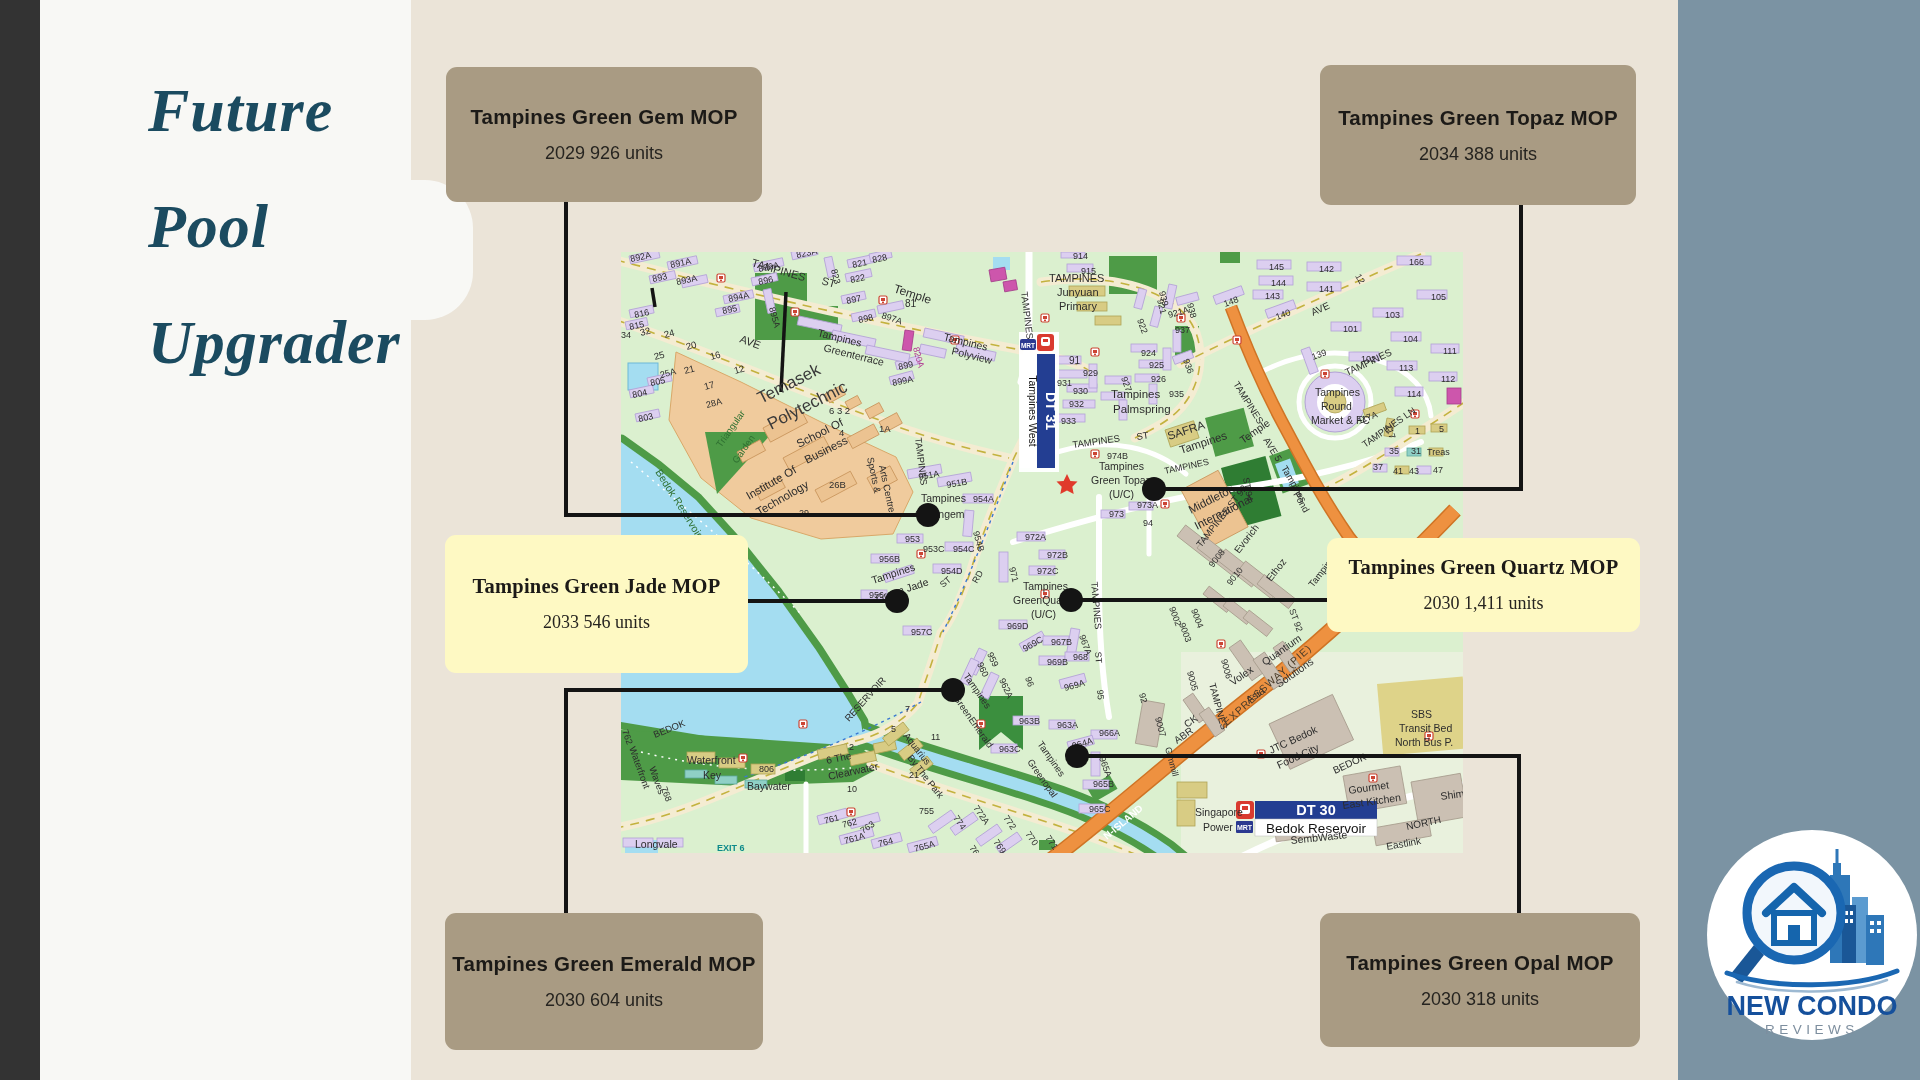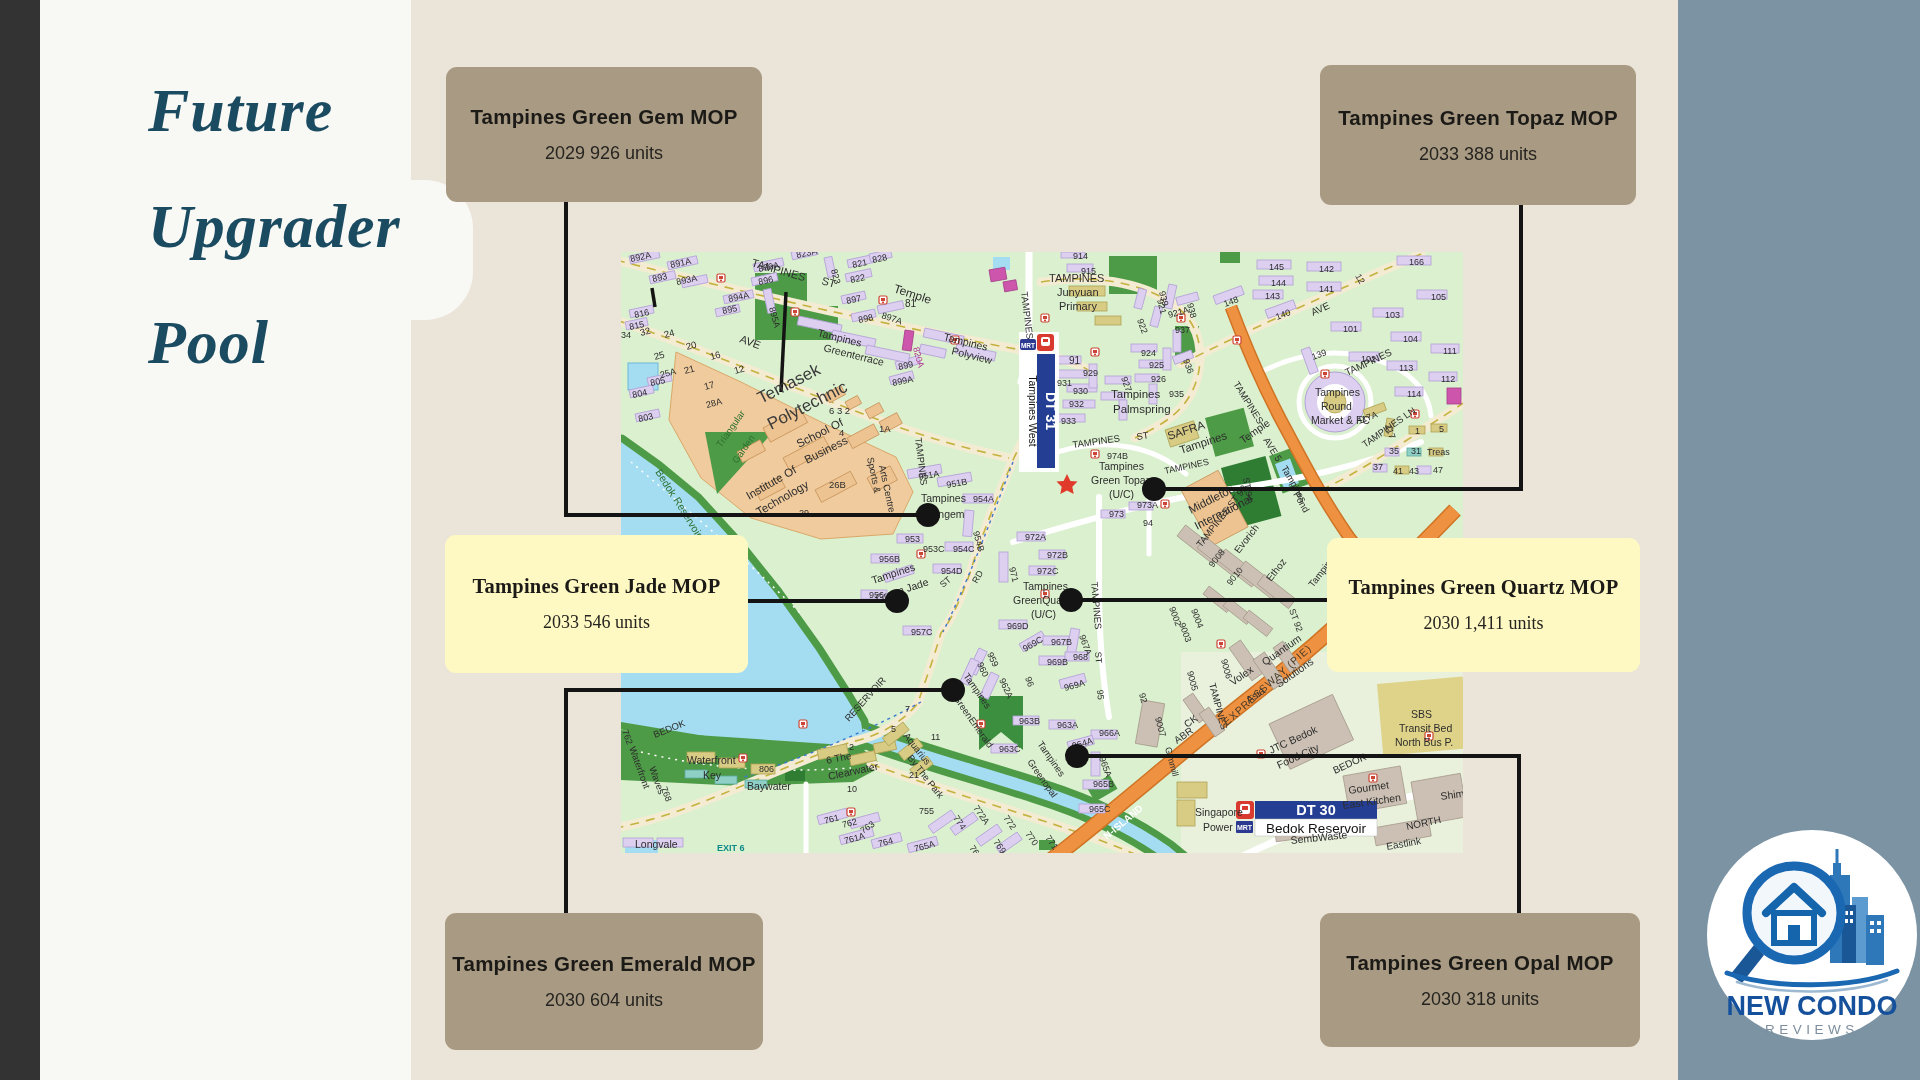--- a/index.html
+++ b/index.html
@@ -8,21 +8,21 @@
   #right-strip{position:absolute;left:1638px;top:0;width:282px;height:1080px;background:#7b93a3;}
   #title-tab{position:absolute;left:-30px;top:180px;width:463px;height:140px;background:#f8f8f5;border-radius:0 48px 48px 0;}
   #title{position:absolute;left:108px;top:52px;width:340px;font-family:"Liberation Serif","DejaVu Serif",serif;font-style:italic;font-weight:600;font-size:62px;line-height:116px;color:#1b4b60;letter-spacing:1px;}
   .callout{position:absolute;background:#a99b83;display:flex;flex-direction:column;align-items:center;justify-content:center;text-align:center;gap:14px;z-index:30;border-radius:11px;}
   .callout.light{background:#fef9c3;font-family:Liberation Serif, serif;}
   .callout .ct{font-size:20.5px;font-weight:bold;color:#1c1a17;letter-spacing:.2px;}
   .callout .cs{font-size:18px;color:#262420;}
   #co-gem{left:406px;top:67px;width:316px;height:135px;}
   #co-topaz{left:1280px;top:65px;width:316px;height:140px;}
   #co-jade{left:405px;top:535px;width:303px;height:138px;}
-  #co-quartz{left:1287px;top:538px;width:313px;height:134px;}
+  #co-quartz{left:1287px;top:538px;width:313px;height:94px;}
   #co-emerald{left:405px;top:913px;width:318px;height:137px;}
   #co-opal{left:1280px;top:913px;width:320px;height:134px;align-items:center;}
   .cline{position:absolute;background:#141414;z-index:20;}
   .cdot{position:absolute;width:24px;height:24px;border-radius:50%;background:#141414;z-index:25;}
   #map-wrap{position:absolute;left:581px;top:252px;width:842px;height:601px;z-index:5;}
   #logo{position:absolute;left:1662px;top:825px;width:220px;height:220px;z-index:10;}
   .rw{stroke:#ffffff;fill:none;stroke-linecap:round;}
   .rmaj{stroke:#f4ecd2;stroke-width:9;fill:none;stroke-linecap:round;}
   .rdash{stroke:#c3b23e;stroke-width:1.6;fill:none;stroke-dasharray:9 7;}
   .lav{fill:#dccff0;stroke:#b2a1d6;stroke-width:.8;}
@@ -38,22 +38,22 @@
 <body>
 
 <div id="canvas">
 
   <div id="left-panel"></div>
   <div id="right-strip"></div>
   <div id="title-tab"></div>
 
   <div id="title">
     <div>Future</div>
+    <div>Pool</div>
     <div>Upgrader</div>
-    <div>Pool</div>
   </div>
 
   <div id="map-wrap">
   <svg width="842" height="601" viewBox="0 0 842 601" xmlns="http://www.w3.org/2000/svg">
     <defs>
       <g id="bstop">
         <rect width="8" height="8" rx="1.5" fill="#fff" stroke="#cc4433" stroke-width="1.2"></rect>
         <rect x="2" y="2" width="4" height="3" fill="#cc4433"></rect>
         <rect x="3" y="5.6" width="2" height="1.6" fill="#cc4433"></rect>
       </g>
@@ -675,21 +675,21 @@
   <div class="cdot" style="left:1019px;top:588px;"></div>
   <div class="cdot" style="left:901px;top:678px;"></div>
   <div class="cdot" style="left:1025px;top:744px;"></div>
 
   <div class="callout" id="co-gem">
     <div class="ct">Tampines Green Gem MOP</div>
     <div class="cs">2029 926 units</div>
   </div>
   <div class="callout" id="co-topaz">
     <div class="ct">Tampines Green Topaz MOP</div>
-    <div class="cs">2033 388 units</div>
+    <div class="cs">2034 388 units</div>
   </div>
   <div class="callout light" id="co-jade">
     <div class="ct">Tampines Green Jade MOP</div>
     <div class="cs">2033 546 units</div>
   </div>
   <div class="callout light" id="co-quartz">
     <div class="ct">Tampines Green Quartz MOP</div>
     <div class="cs">2030 1,411 units</div>
   </div>
   <div class="callout" id="co-emerald">

